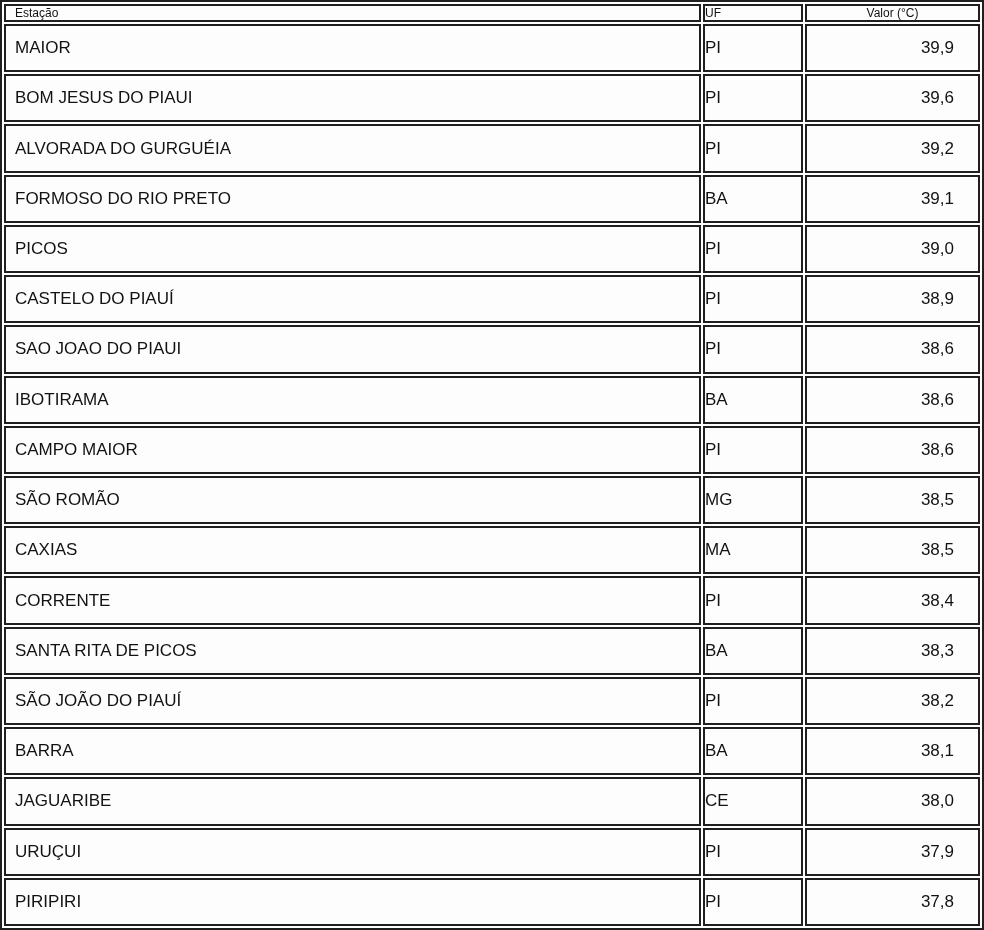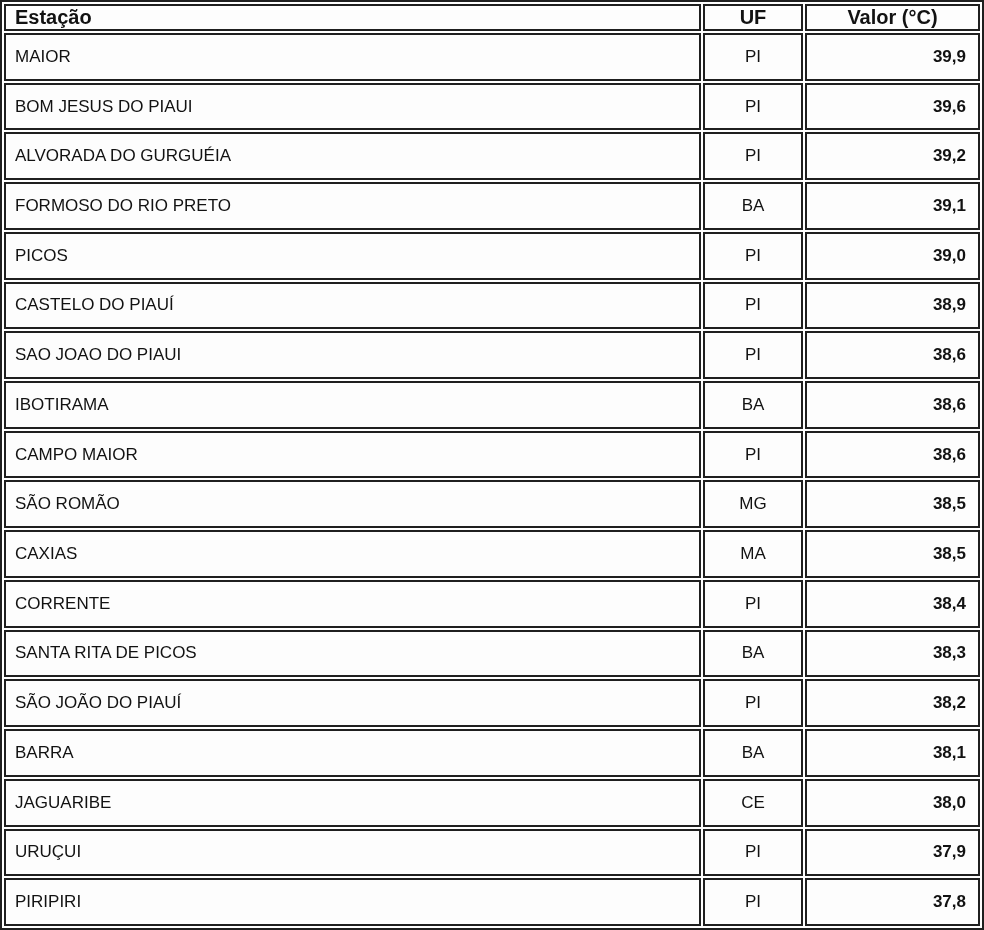--- a/index.html
+++ b/index.html
@@ -33,31 +33,31 @@
   th, td {
     border: 2px solid var(--border);
     background: var(--cellbg);
     box-sizing: border-box;
     vertical-align: middle;
     white-space: nowrap;
     overflow: hidden;
     color: var(--text);
   }
   th {
-    font-size: 20px;
-    font-weight: bold;
+    font-size: 12px;
+    font-weight: normal;
   }
   td {
     font-size: 17px;
     font-weight: normal;
   }
   th.c0, td.c0 { text-align: left; padding-left: 9px; }
-  th.c1, td.c1 { text-align: center; }
+  th.c1, td.c1 { text-align: left; }
   th.c2 { text-align: center; }
-  td.c2 { text-align: right; padding-right: 12px; font-weight: bold; }
+  td.c2 { text-align: right; padding-right: 24px; }
 </style>
 </head>
 <body>
 
 <div class="page">
   <table class="temp-table">
     <colgroup>
       <col class="w-est">
       <col class="w-uf">
       <col class="w-val">

